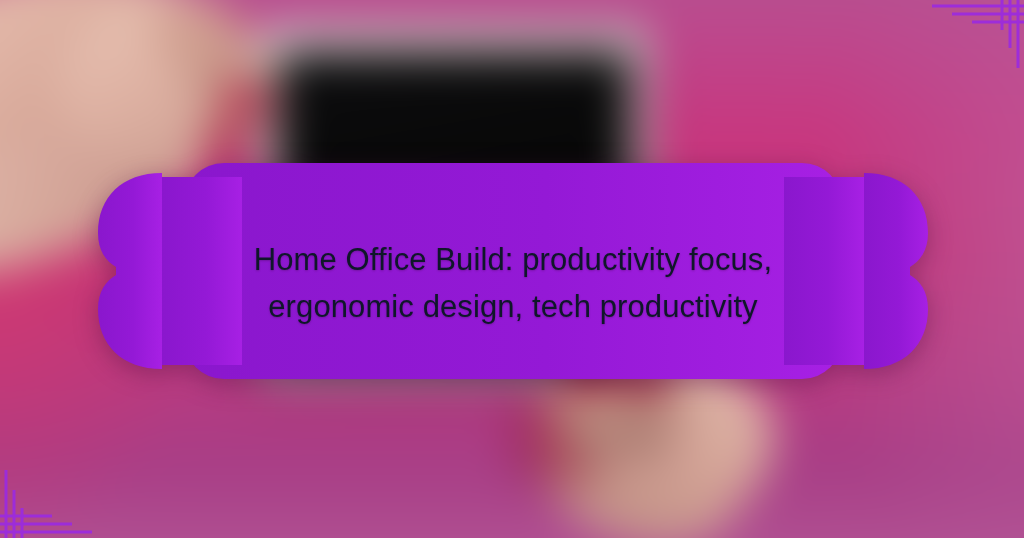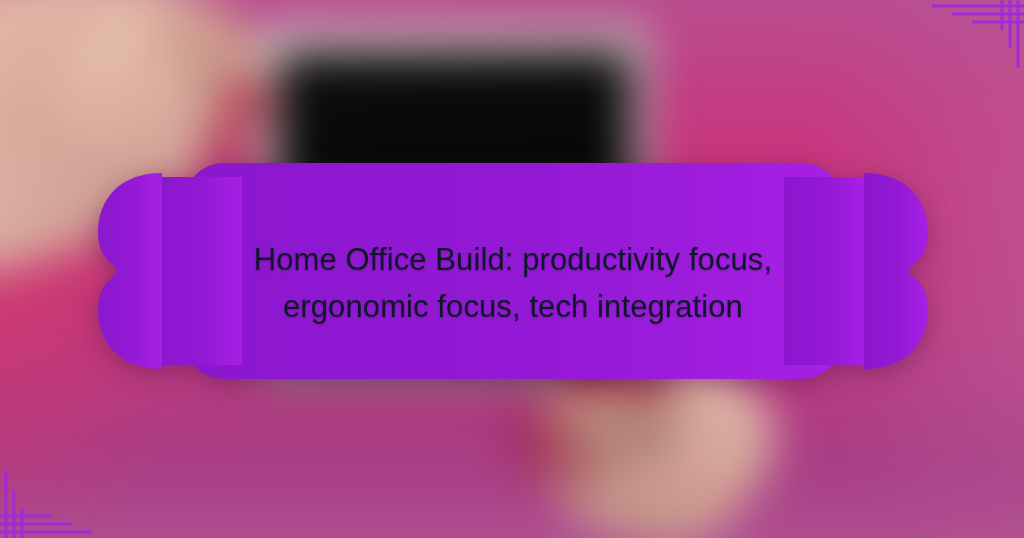--- a/index.html
+++ b/index.html
@@ -370,16 +370,16 @@
                C 798 88, 790 98, 780 104
                L 780 112
                C 790 118, 798 128, 798 146
                C 798 182, 774 206, 734 206
                Z" fill="url(#ribbonGrad)" transform="translate(38,0)"></path>
     </svg>
   </div>
 
   <div class="ribbon-text">
     <span class="tline">Home Office Build: productivity focus,</span>
-    <span class="tline">ergonomic focus, tech integration</span>
+    <span class="tline">ergonomic design, tech productivity</span>
   </div>
 
 </div>
 
 </body></html>

